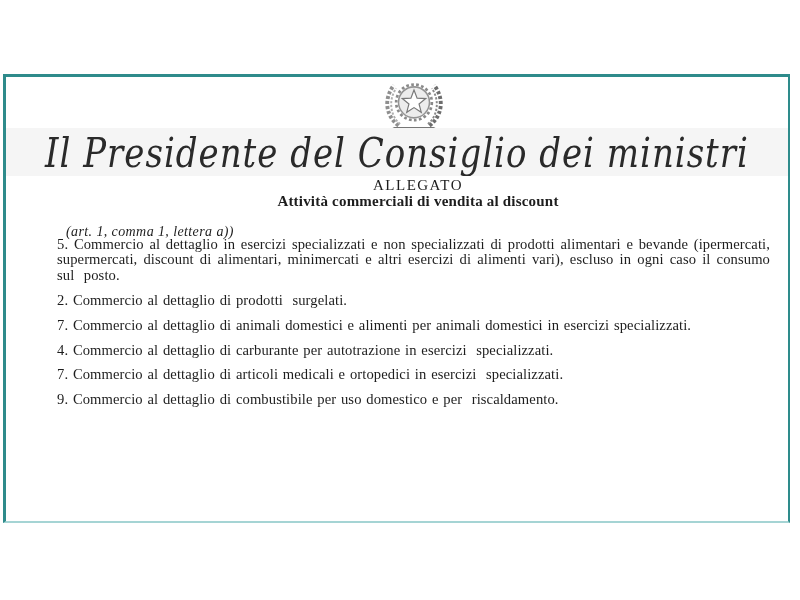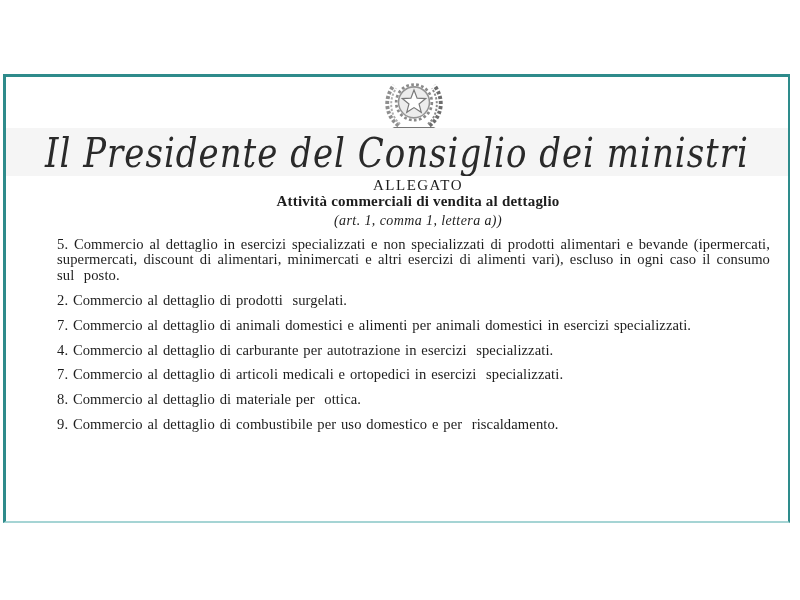--- a/index.html
+++ b/index.html
@@ -28,21 +28,21 @@
     overflow:hidden;
   }
   .band-text {
     font-family:"DejaVu Serif", serif; font-style:italic;
     font-size:34px; letter-spacing:1px; white-space:nowrap;
     transform:scaleY(1.22); color:#2a2a2a;
   }
   .head { position:absolute; top:101px; left:60px; right:18px; text-align:center; }
   .allegato { font-size:15px; letter-spacing:1.5px; line-height:14px; }
   .doc-title { font-weight:bold; font-size:15px; letter-spacing:0.2px; line-height:16px; margin-top:1px; }
-  .artref { text-align:center; font-style:italic; font-size:14px; line-height:15px; letter-spacing:0.4px; margin-top:4px; }
+  .artref { text-align:left; font-style:italic; font-size:14px; line-height:15px; letter-spacing:0.4px; margin-top:15px; }
   .body-list {
     position:absolute; top:160px; left:51px; right:18px;
     text-align:justify; font-size:14.6px; line-height:15.4px;
     word-spacing:1px; letter-spacing:0.1px; color:var(--text, #1d1d1d);
   }
   .item { margin:0 0 9.5px 0; }
   .it { }
 </style>
 </head>
 <body>
@@ -68,28 +68,27 @@
         <polygon points="76,66 83,70 76,75 72,75" fill="#6a6a6a"></polygon>
       </svg>
     </div>
 
     <div class="band">
       <div class="band-text">Il Presidente del Consiglio dei ministri</div>
     </div>
 
     <div class="head">
       <div class="allegato">ALLEGATO</div>
-      <div class="doc-title">Attività commerciali di vendita al dettaglio</div>
+      <div class="doc-title">Attività commerciali di vendita al discount</div>
       <div class="artref">(art. 1, comma 1, lettera a))</div>
     </div>
 
     <div class="body-list">
         <p class="item"><span>5. Commercio al dettaglio in esercizi specializzati e non specializzati di prodotti alimentari e bevande (ipermercati, supermercati, </span><span class="it">discount</span><span> di alimentari, minimercati e altri esercizi di alimenti vari), escluso in ogni caso il consumo sul &nbsp;posto.</span></p>
         <p class="item"><span>2. Commercio al dettaglio di prodotti &nbsp;surgelati.</span></p>
         <p class="item"><span>7. Commercio al dettaglio di animali domestici e alimenti per animali domestici in esercizi specializzati.</span></p>
         <p class="item"><span>4. Commercio al dettaglio di carburante per autotrazione in esercizi &nbsp;specializzati.</span></p>
         <p class="item"><span>7. Commercio al dettaglio di articoli medicali e ortopedici in esercizi &nbsp;specializzati.</span></p>
-        <p class="item"><span>8. Commercio al dettaglio di materiale per &nbsp;ottica.</span></p>
         <p class="item"><span>9. Commercio al dettaglio di combustibile per uso domestico e per &nbsp;riscaldamento.</span></p>
       </div>
 
   </div>
 </div>
 
 </body></html>

